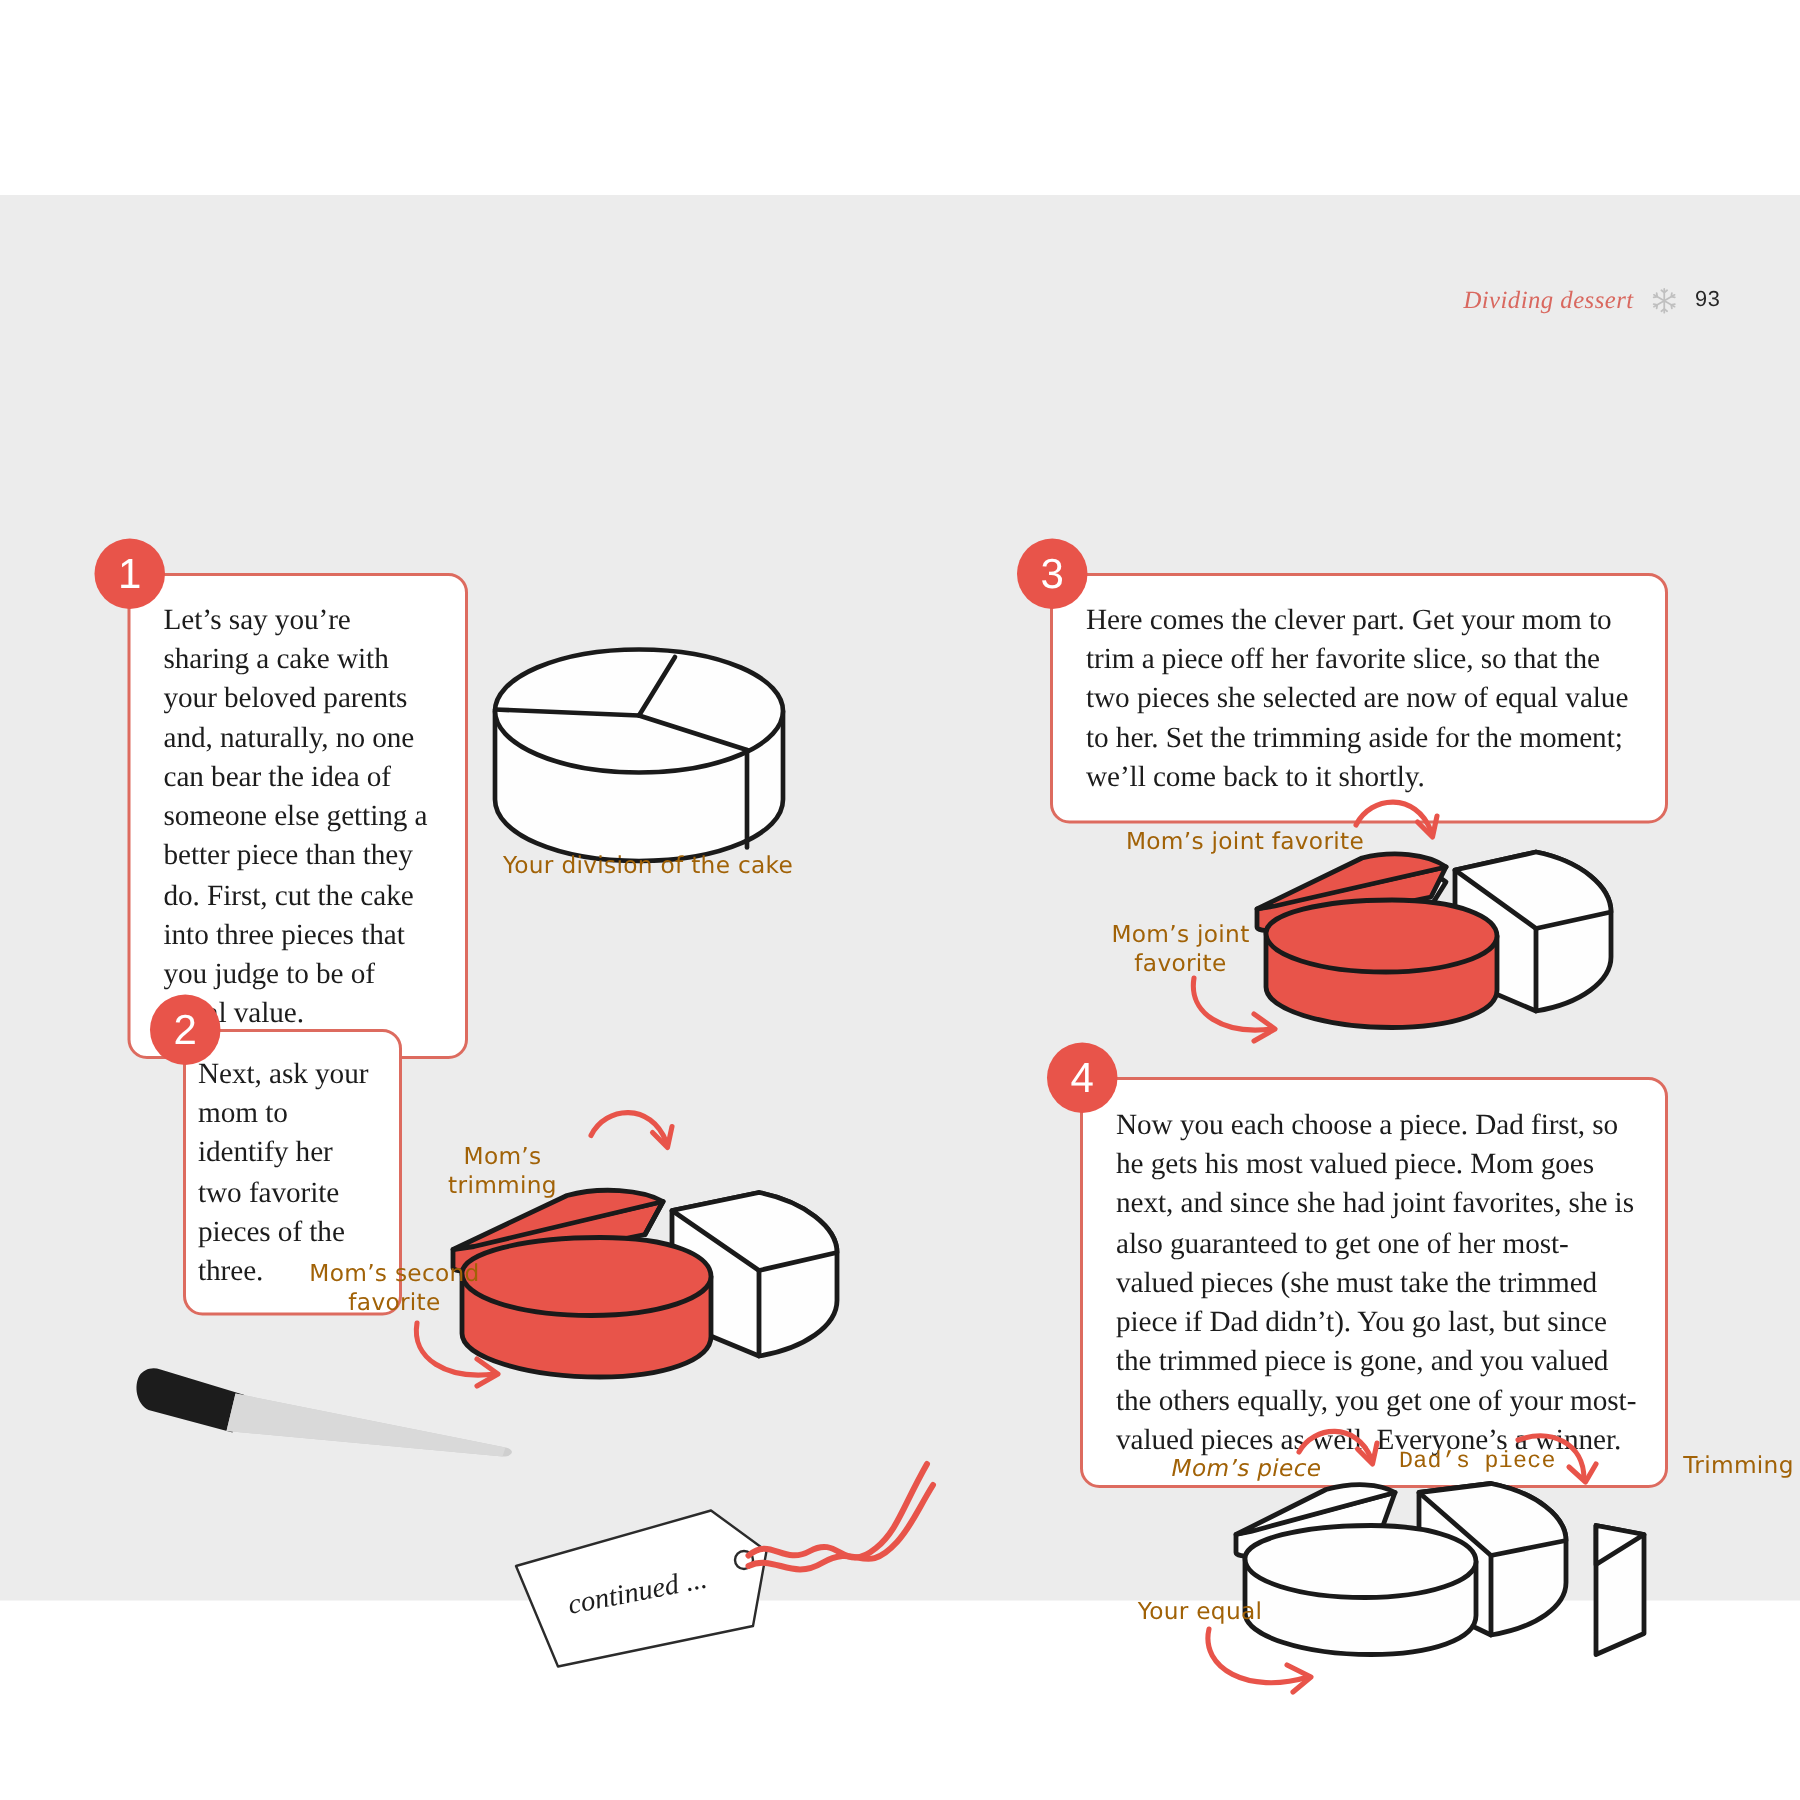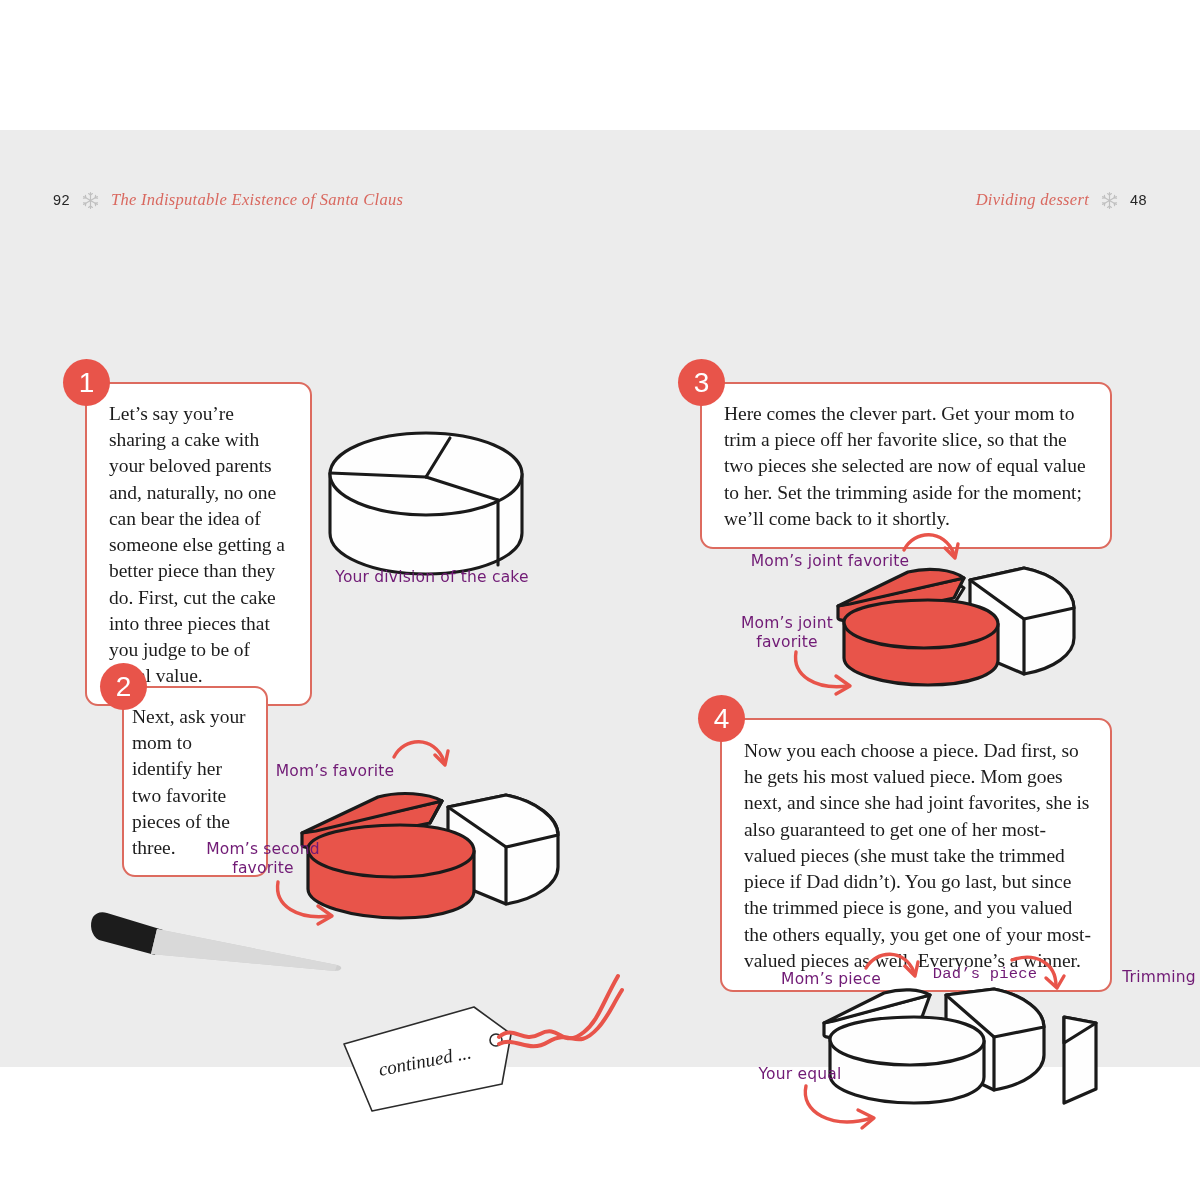--- a/index.html
+++ b/index.html
@@ -88,59 +88,47 @@
   #step2 .bubble { padding: 16px 14px 14px 8px; min-height: 120px; }
   #step3 { left: 700px; top: 252px; width: 412px; }
   #step4 { left: 720px; top: 588px; width: 392px; }
   #step4 .bubble { padding: 18px 18px 16px 22px; }
 
   
   .hand {
     position: absolute;
     font-family: "DejaVu Sans", sans-serif;
     font-size: 15.5px;
-    color: #701a75;
+    color: #a16207;
     letter-spacing: .2px;
     line-height: 1.22;
     white-space: pre-line;
     text-align: center;
   }
 
   .art { position: absolute; }
   svg { display: block; overflow: visible; }
 </style>
 </head>
 <body>
 
 <div id="page">
 
-  <div class="runhead left">
-    <span class="folio">92</span>
-    <span>
-      <svg class="snow" viewBox="0 0 24 24" fill="none" stroke="#b9b9b9" stroke-width="1.5" stroke-linecap="round">
-        <path d="M12 2 V22 M3.3 7 L20.7 17 M3.3 17 L20.7 7"></path>
-        <path d="M12 5.2 L9.6 3.2 M12 5.2 L14.4 3.2 M12 18.8 L9.6 20.8 M12 18.8 L14.4 20.8"></path>
-        <path d="M6.1 8.6 L5.6 5.6 M6.1 8.6 L3.1 9.1 M17.9 15.4 L18.4 18.4 M17.9 15.4 L20.9 14.9"></path>
-        <path d="M6.1 15.4 L3.1 14.9 M6.1 15.4 L5.6 18.4 M17.9 8.6 L20.9 9.1 M17.9 8.6 L18.4 5.6"></path>
-      </svg>
-    </span>
-    <span class="rh-title">The Indisputable Existence of Santa Claus</span>
-  </div>
 
   <div class="runhead right">
     <span class="rh-title">Dividing dessert</span>
     <span>
       <svg class="snow" viewBox="0 0 24 24" fill="none" stroke="#b9b9b9" stroke-width="1.5" stroke-linecap="round">
         <path d="M12 2 V22 M3.3 7 L20.7 17 M3.3 17 L20.7 7"></path>
         <path d="M12 5.2 L9.6 3.2 M12 5.2 L14.4 3.2 M12 18.8 L9.6 20.8 M12 18.8 L14.4 20.8"></path>
         <path d="M6.1 8.6 L5.6 5.6 M6.1 8.6 L3.1 9.1 M17.9 15.4 L18.4 18.4 M17.9 15.4 L20.9 14.9"></path>
         <path d="M6.1 15.4 L3.1 14.9 M6.1 15.4 L5.6 18.4 M17.9 8.6 L20.9 9.1 M17.9 8.6 L18.4 5.6"></path>
       </svg>
     </span>
-    <span class="folio">48</span>
+    <span class="folio">93</span>
   </div>
 
   <div class="step" id="step1">
     <div class="badge">1</div>
     <div class="bubble">Let’s say you’re sharing a cake with your beloved parents and, naturally, no one can bear the idea of someone else getting a better piece than they do. First, cut the cake into three pieces that you judge to be of equal value.</div>
   </div>
 
   <div class="art" style="left:322px; top:296px;">
     <svg width="220" height="165" viewBox="0 0 220 165">
       <g fill="#fefefe" stroke="#1a1a1a" stroke-width="3.1" stroke-linejoin="round" stroke-linecap="round">
@@ -172,21 +160,21 @@
 
         <path d="M12 48 L12 60 C12 62 18 63 22 62 L140 38 L152 16 Z" fill="#e8544a"></path>
         <path d="M12 48 L88 12 C110 6 138 8 152 16 L26 46 Z" fill="#e8544a"></path>
         <path d="M152 16 L140 38" fill="none"></path>
 
         <path d="M18 64 L18 104 C18 120 62 133 110 133 C152 133 184 122 184 106 L184 66 Z" fill="#e8544a"></path>
         <path d="M18 64 C18 50 60 40 110 40 C158 40 184 52 184 66 C184 80 150 92 104 92 C56 92 18 80 18 64 Z" fill="#e8544a"></path>
       </g>
     </svg>
   </div>
-  <div class="hand" style="left:275px; top:632px; width:120px;">Mom’s favorite</div>
+  <div class="hand" style="left:275px; top:632px; width:120px;">Mom’s trimming</div>
   <div class="art" style="left:390px; top:605px;">
     <svg width="70" height="45" viewBox="0 0 70 45">
       <path d="M4 22 C14 2 44 0 54 26" fill="none" stroke="#e8544a" stroke-width="3.4" stroke-linecap="round"></path>
       <path d="M45 20 L55 30 L58 16" fill="none" stroke="#e8544a" stroke-width="3.4" stroke-linecap="round" stroke-linejoin="round"></path>
     </svg>
   </div>
   <div class="hand" style="left:198px; top:710px; width:130px;">Mom’s second
 favorite</div>
   <div class="art" style="left:272px; top:748px;">
     <svg width="80" height="50" viewBox="0 0 80 50">
@@ -261,21 +249,21 @@
         <path d="M176 52 L176 105" fill="none"></path>
         <path d="M6 38 L6 50 C6 52 12 53 16 52 L104 32 L112 10 Z"></path>
         <path d="M6 38 L66 8 C84 3 102 4 112 10 L16 36 Z"></path>
         <path d="M12 54 L12 90 C12 106 52 118 96 118 C136 118 166 108 166 92 L166 56 Z"></path>
         <path d="M12 54 C12 41 50 32 96 32 C140 32 166 43 166 56 C166 69 134 80 92 80 C48 80 12 69 12 54 Z"></path>
         <path d="M246 32 L278 38 L278 104 L246 118 Z"></path>
         <path d="M246 32 L278 38 L246 58 Z"></path>
       </g>
     </svg>
   </div>
-  <div class="hand" style="left:766px; top:840px; width:130px;">Mom’s piece</div>
+  <div class="hand" style="left:766px; top:840px; width:130px;font-style:italic;">Mom’s piece</div>
   <div class="art" style="left:862px; top:818px;">
     <svg width="70" height="42" viewBox="0 0 70 42">
       <path d="M4 20 C14 2 42 0 52 24" fill="none" stroke="#e8544a" stroke-width="3.4" stroke-linecap="round"></path>
       <path d="M43 18 L53 28 L56 14" fill="none" stroke="#e8544a" stroke-width="3.4" stroke-linecap="round" stroke-linejoin="round"></path>
     </svg>
   </div>
   <div class="hand" style="left:925px; top:835px; width:120px;font-family:Liberation Mono, monospace;">Dad’s piece</div>
   <div class="art" style="left:1010px; top:822px;">
     <svg width="62" height="48" viewBox="0 0 62 48">
       <path d="M2 8 C24 0 46 10 46 34" fill="none" stroke="#e8544a" stroke-width="3.4" stroke-linecap="round"></path>

